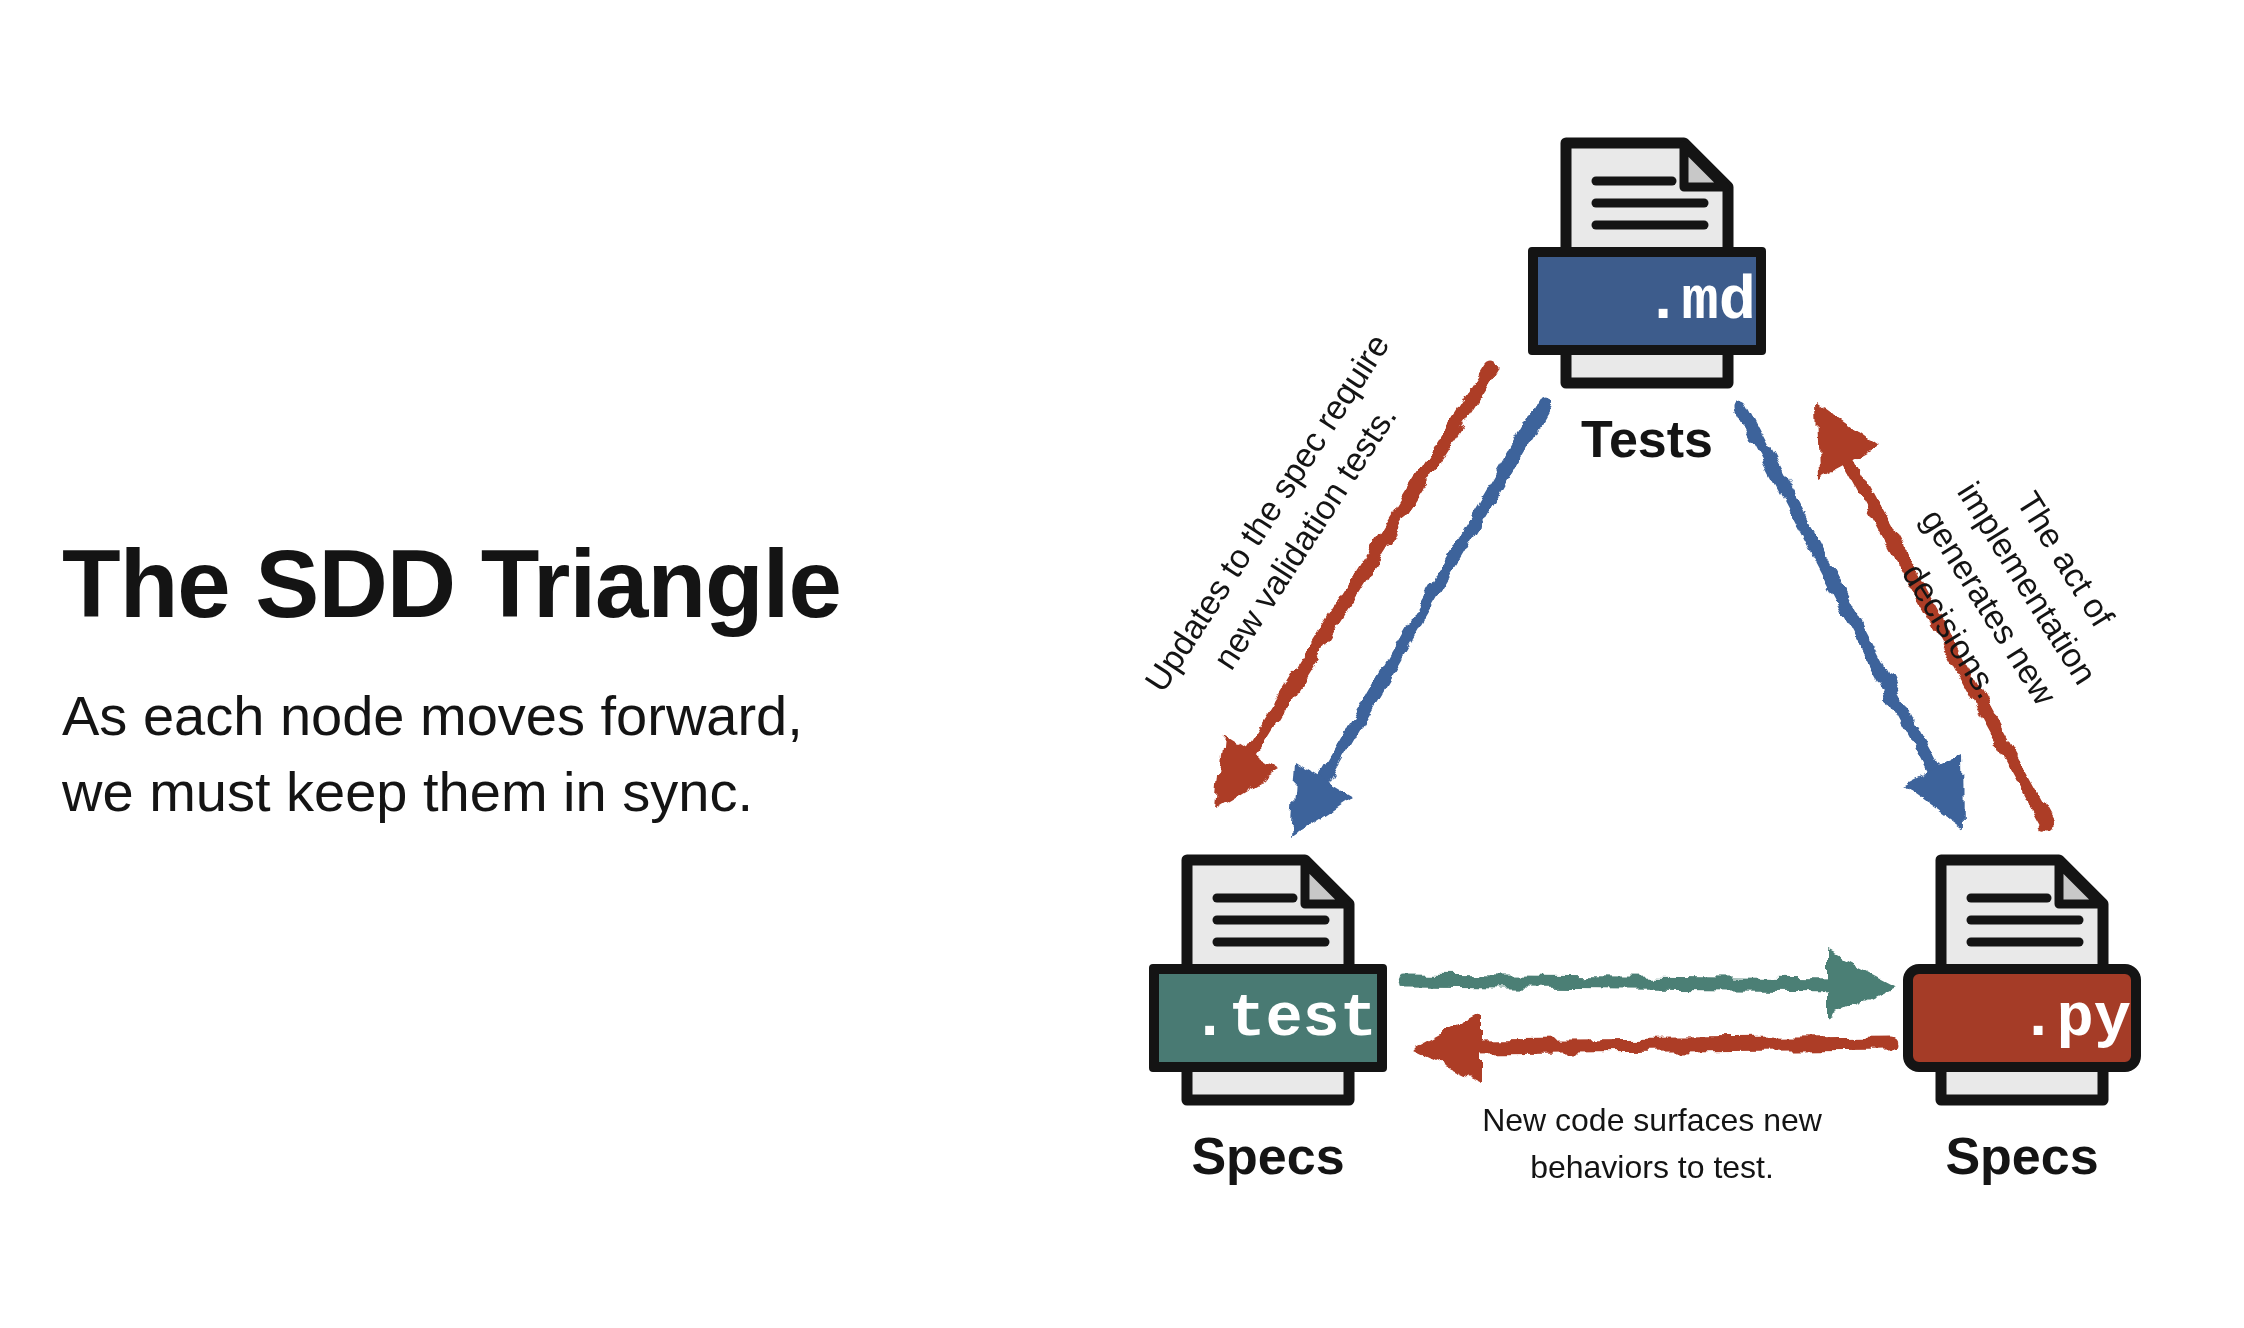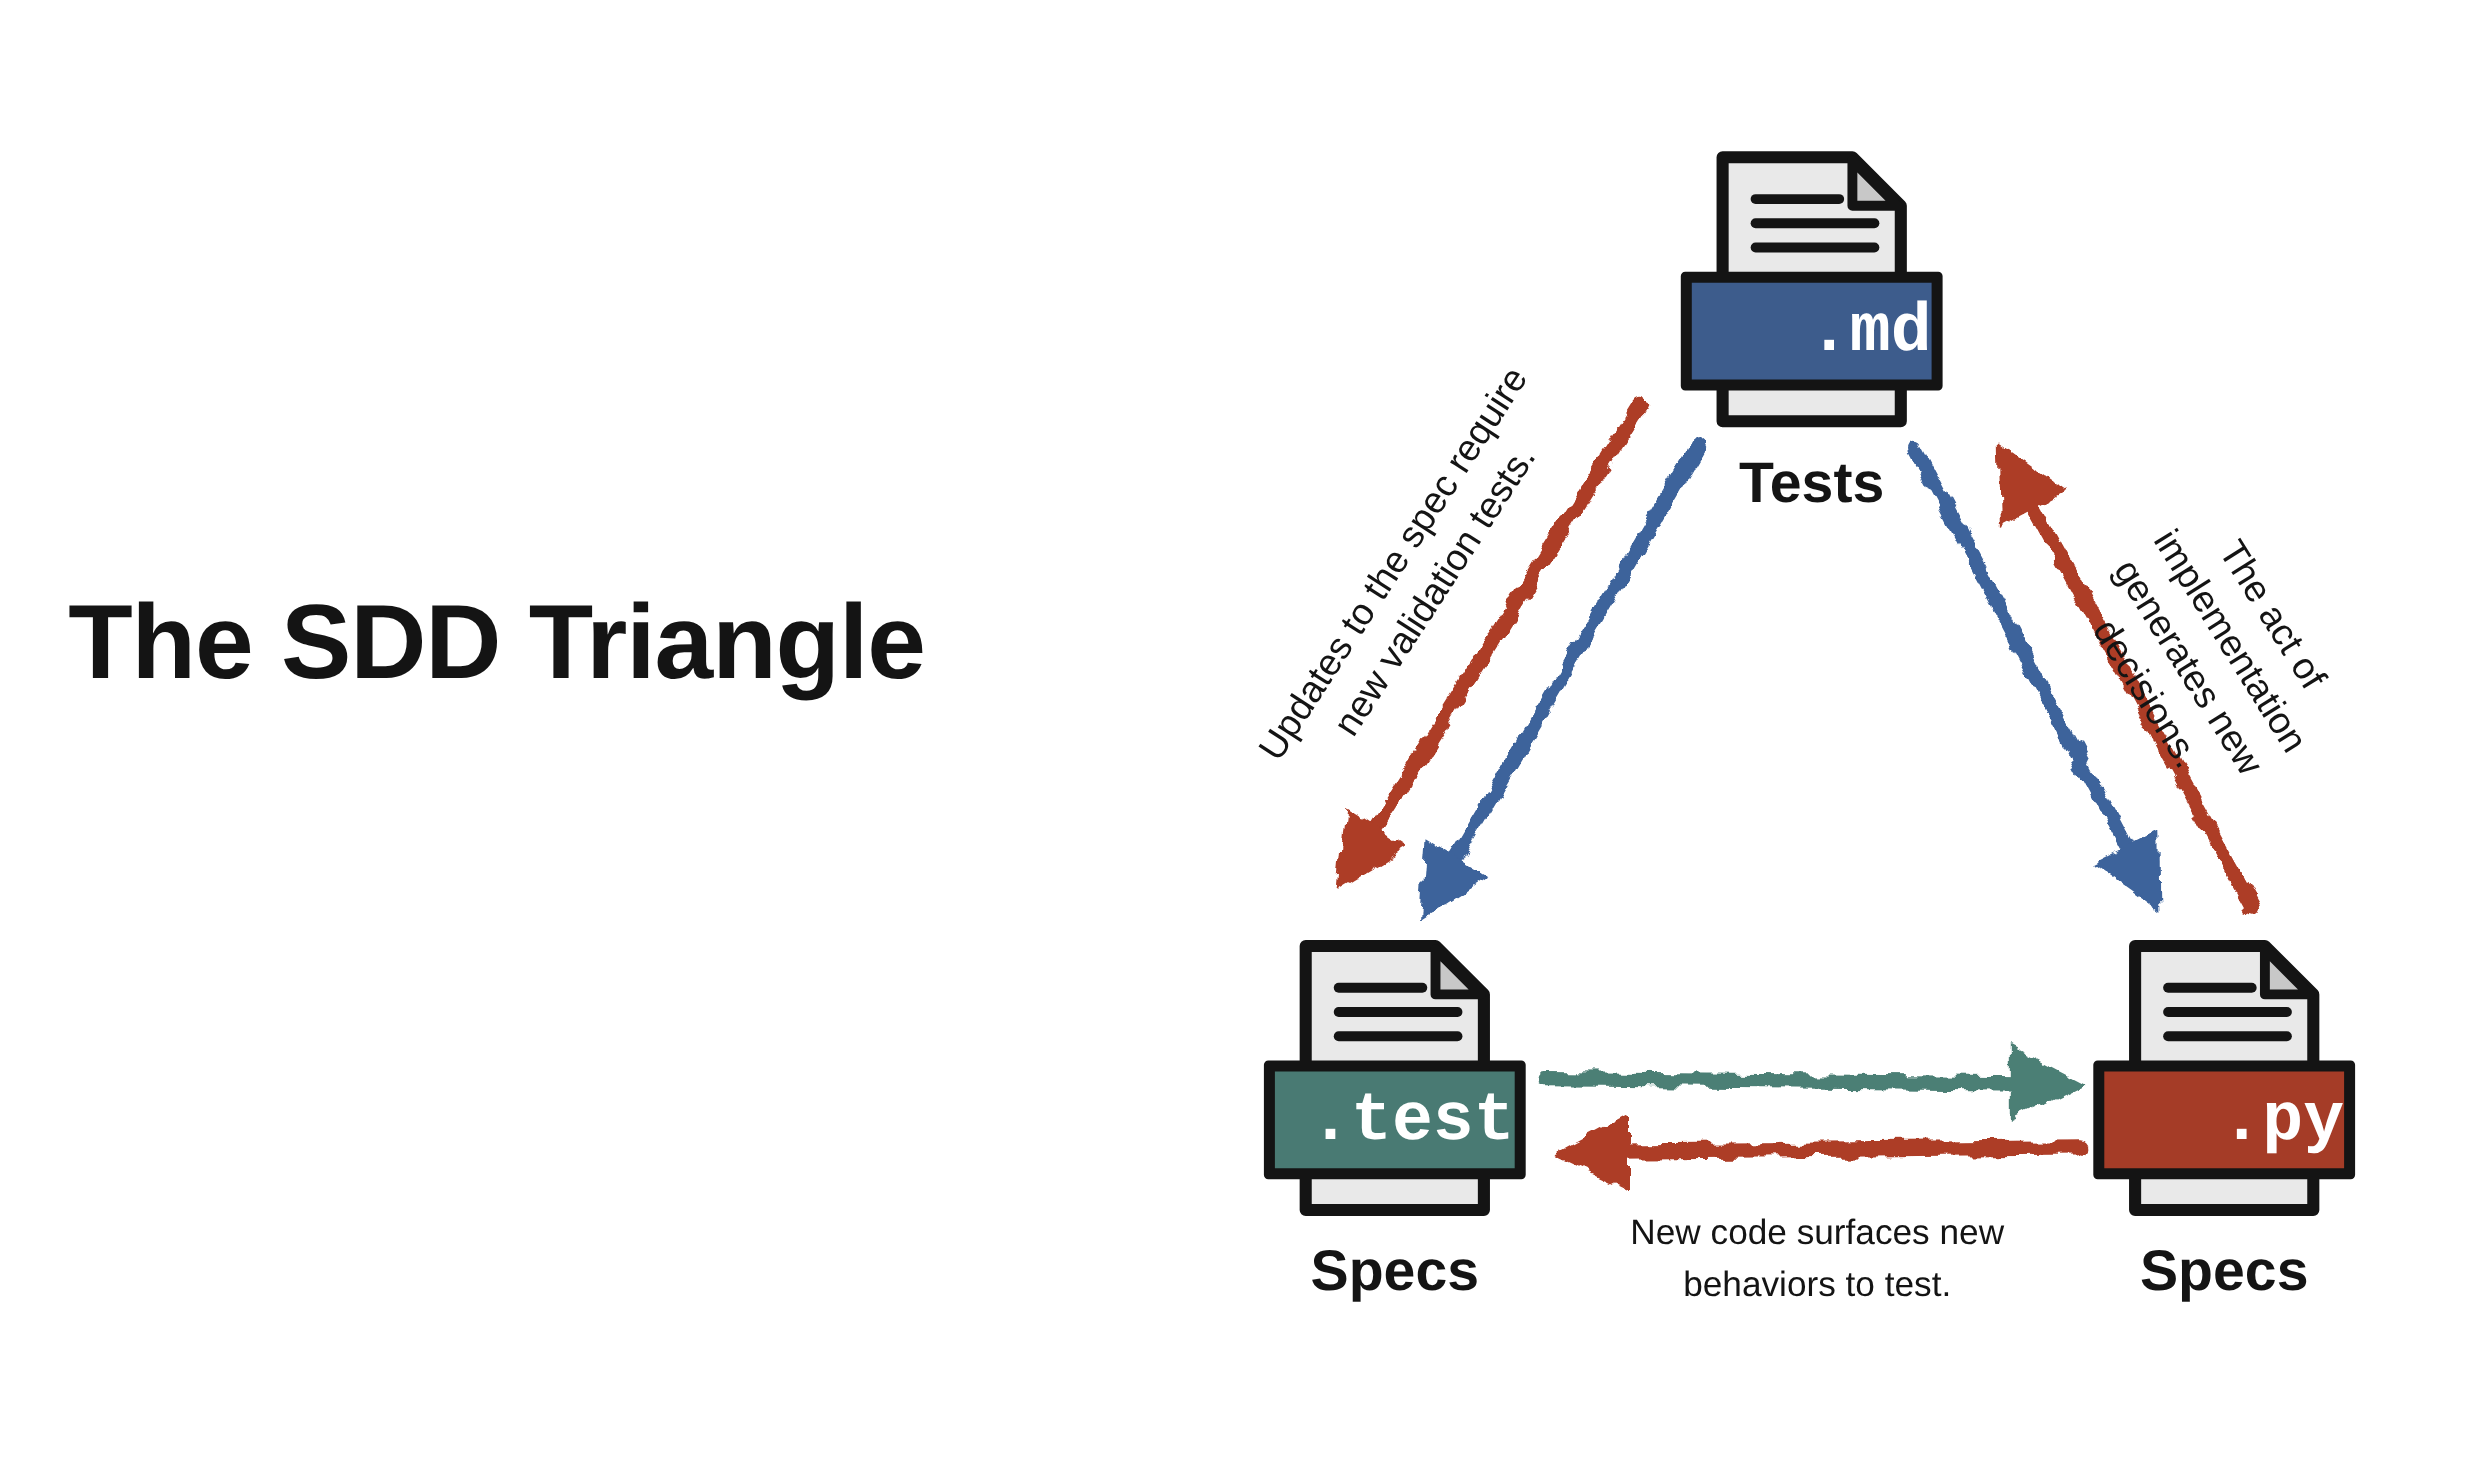--- a/index.html
+++ b/index.html
@@ -62,21 +62,21 @@
     position:absolute;top:114px;left:50%;
     transform:translateX(-50%);
     width:238px;height:108px;
     box-sizing:border-box;
     border:10px solid var(--c-ink);
     border-radius:4px;
     display:flex;align-items:center;justify-content:flex-end;
   }
   .node-specs .banner{background:var(--c-banner-blue);}
   .node-tests .banner{background:var(--c-banner-teal);}
-  .node-code  .banner{background:var(--c-banner-red);}
+  .node-code  .banner{background:var(--c-banner-red);border-radius:16px;}
   .ext{
     font-family:"Liberation Mono", monospace;
     font-weight:bold;
     font-size:62px;
     color:#ffffff;
   }
   .caption{
     margin-top:16px;
     text-align:center;
     font-size:52px;
@@ -87,20 +87,22 @@
   .node-tests{left:1173px;top:850px;}
   .node-code{left:1927px;top:850px;}
 </style>
 </head>
 <body>
 
 <div class="canvas">
 
   <div class="left-copy">
     <h1 class="page-title">The SDD Triangle</h1>
+    <p class="subtitle">As each node moves forward,
+we must keep them in sync.</p>
   </div>
 
   <svg class="arrows" width="2244" height="1328" viewBox="0 0 2244 1328">
     <defs>
       <filter id="rough" filterUnits="userSpaceOnUse" x="0" y="0" width="2244" height="1328">
         <feTurbulence type="fractalNoise" baseFrequency="0.045" numOctaves="4" seed="2" result="n"></feTurbulence>
         <feDisplacementMap in="SourceGraphic" in2="n" scale="13" xChannelSelector="R" yChannelSelector="G"></feDisplacementMap>
       </filter>
     </defs>
 

